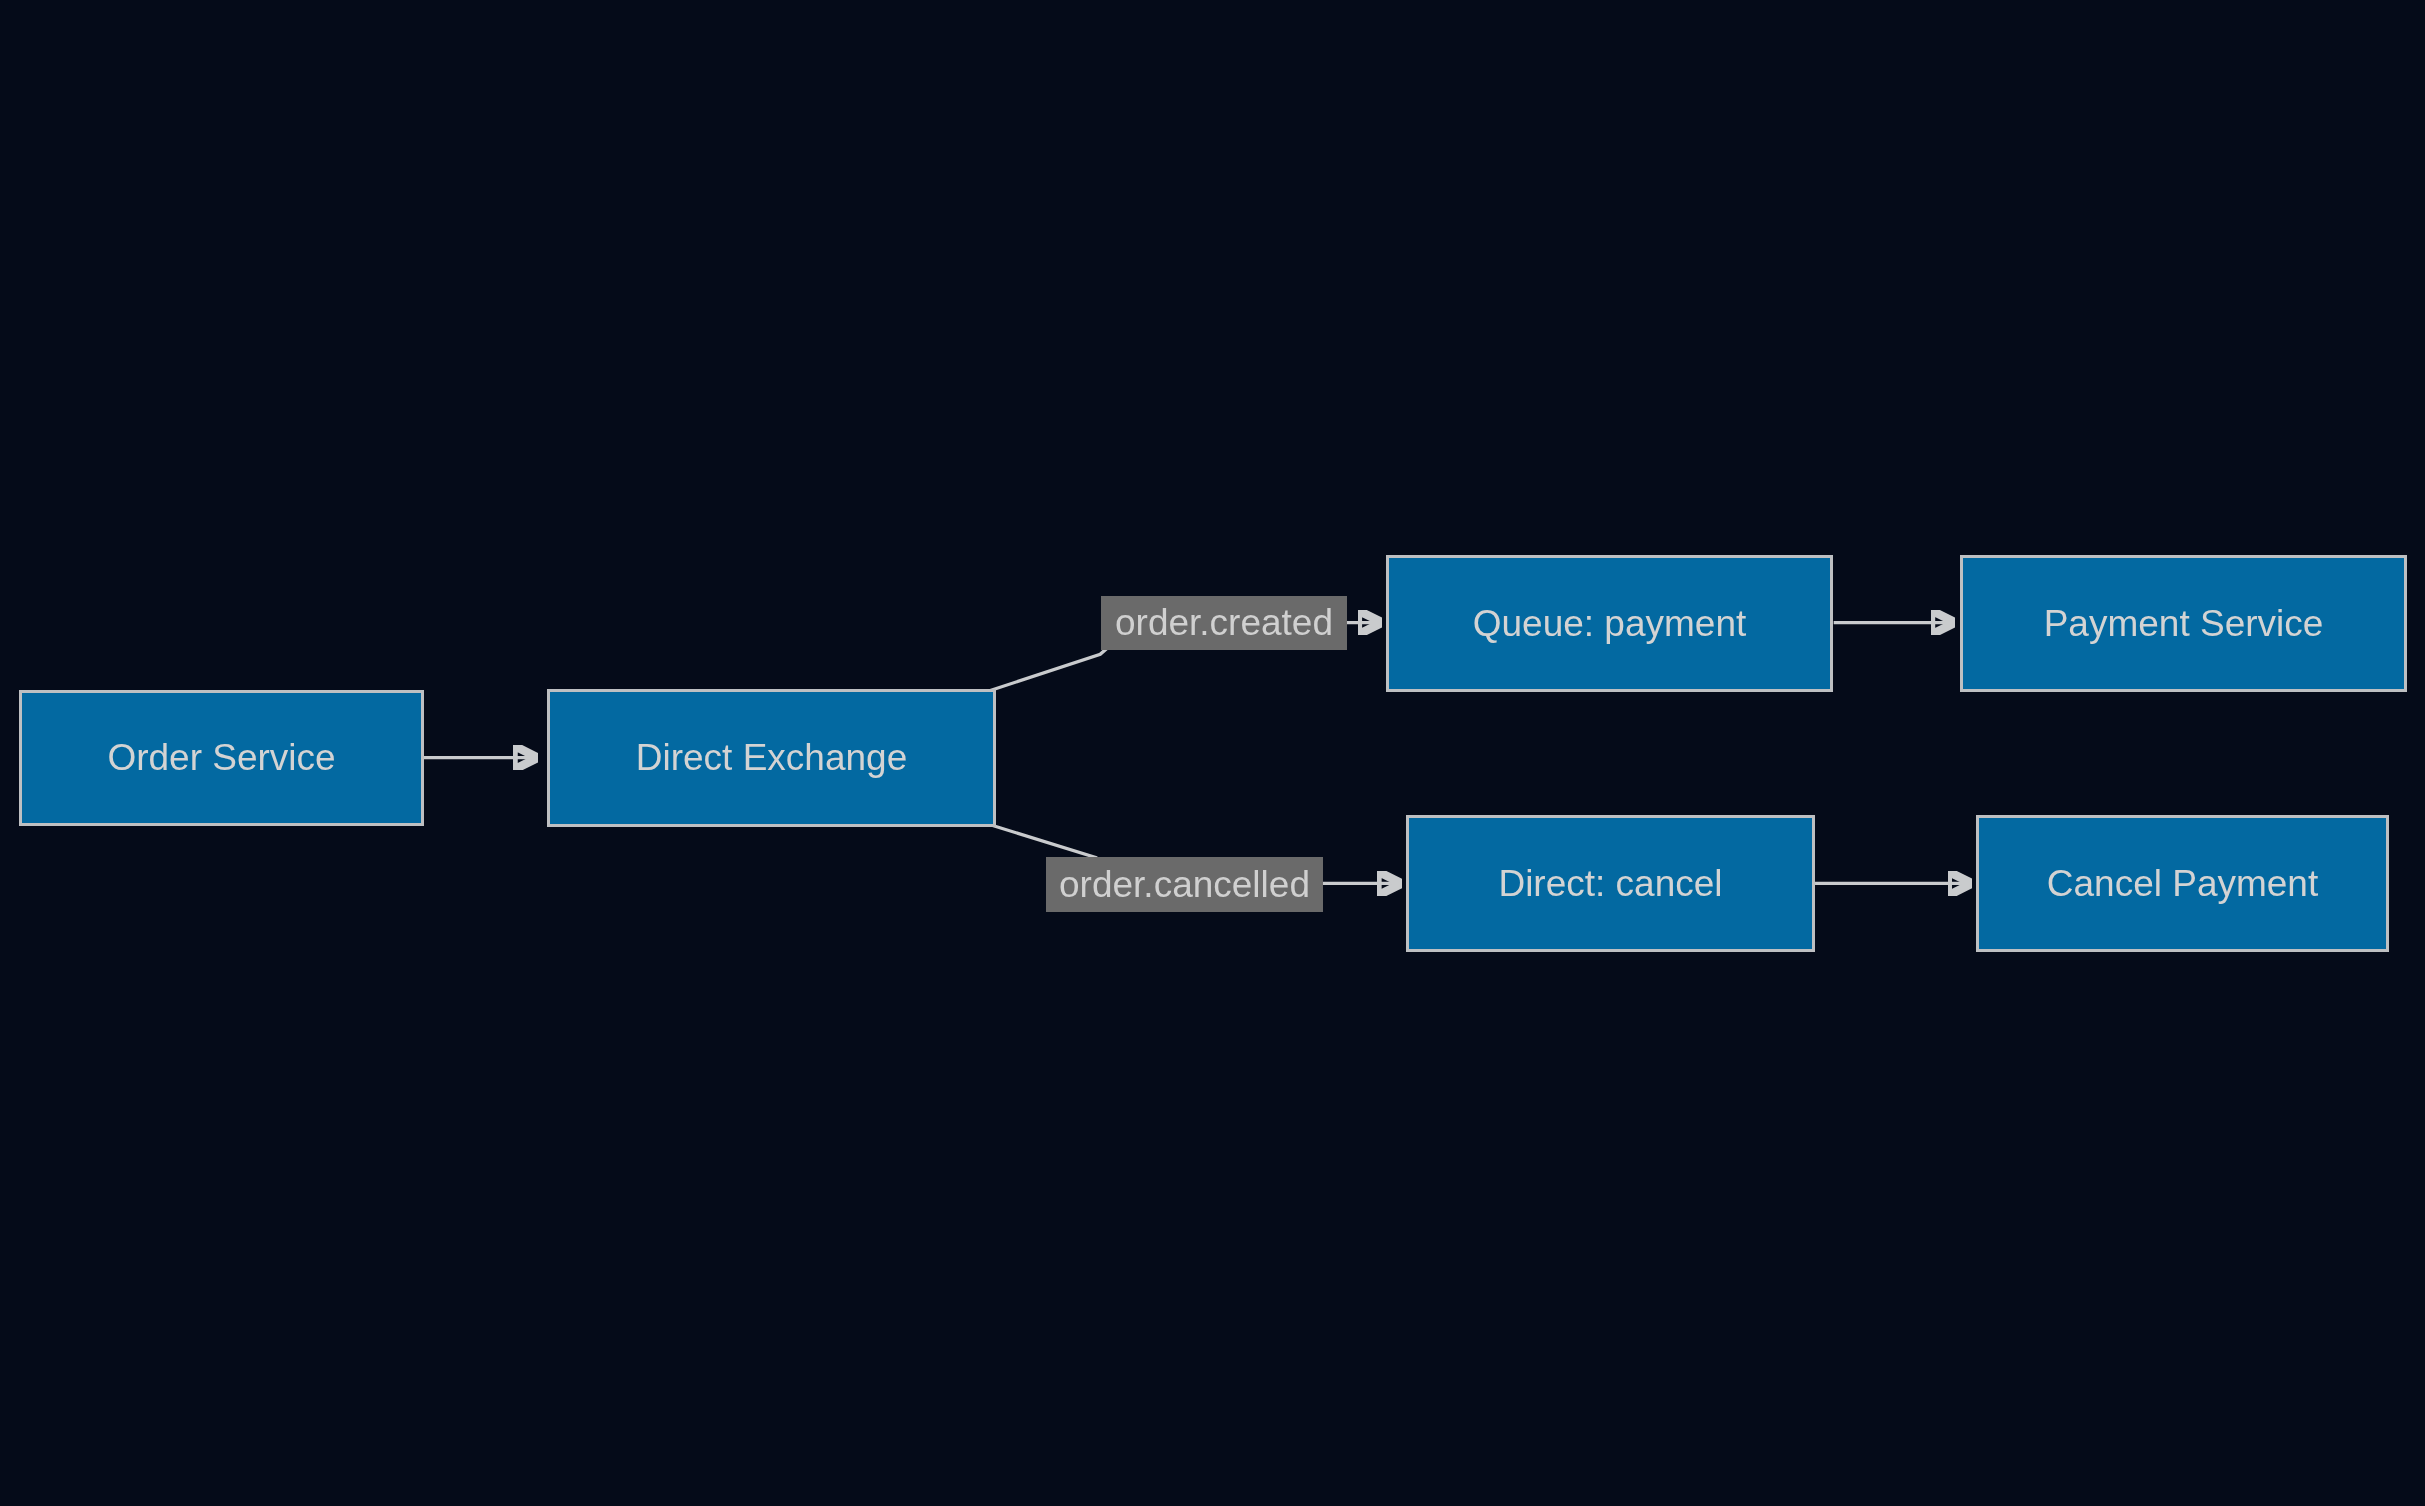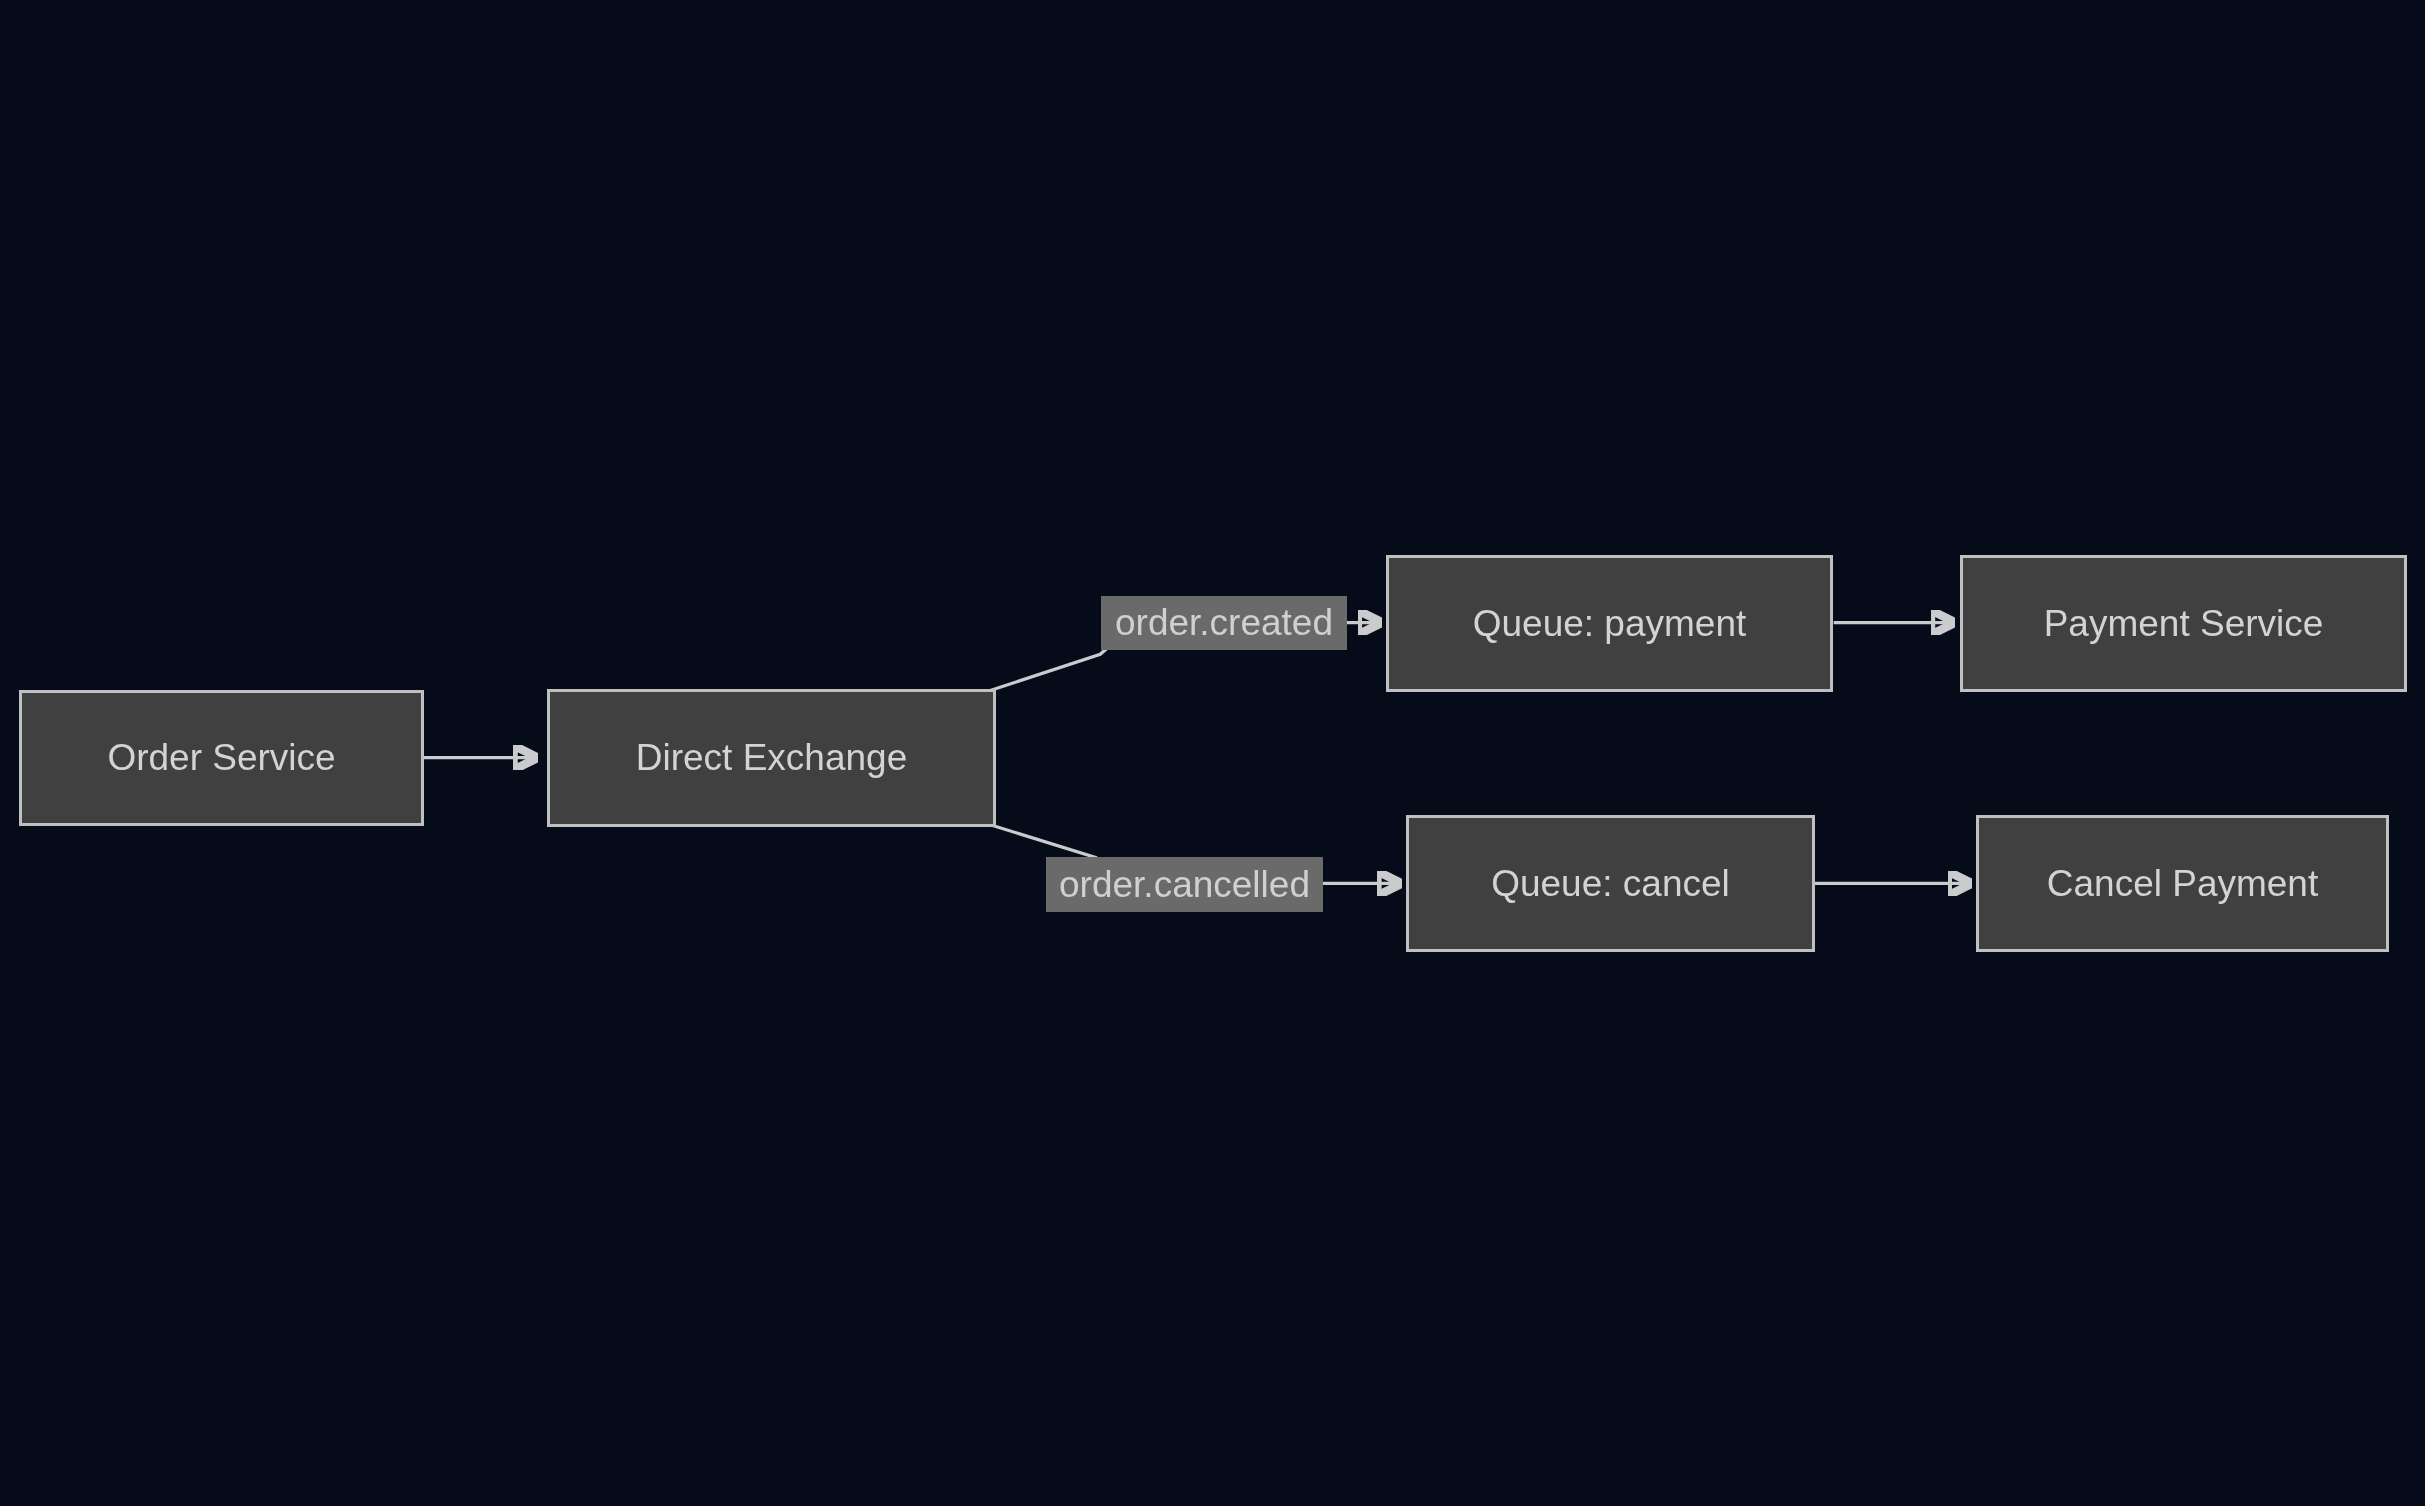--- a/index.html
+++ b/index.html
@@ -25,21 +25,21 @@
     display: block;
   }
   svg.edges path {
     fill: none;
     stroke: #c9cbcd;
     stroke-width: 3.5;
   }
   .node {
     position: absolute;
     box-sizing: border-box;
-    background: #404040;
+    background: #0369a1;
     border: 3.7px solid #bec0c2;
     color: #d3d3d3;
     font-size: 37px;
     display: flex;
     align-items: center;
     justify-content: center;
     white-space: nowrap;
   }
   .edge-label {
     position: absolute;
@@ -91,21 +91,21 @@
 
   <div class="node" id="n-queue-payment">
     <span>Queue: payment</span>
   </div>
 
   <div class="node" id="n-payment-service">
     <span>Payment Service</span>
   </div>
 
   <div class="node" id="n-queue-cancel">
-    <span>Queue: cancel</span>
+    <span>Direct: cancel</span>
   </div>
 
   <div class="node" id="n-cancel-service">
     <span>Cancel Payment</span>
   </div>
 
   <div class="edge-label" id="el-created">order.created</div>
 
   <div class="edge-label" id="el-cancelled">order.cancelled</div>
 

